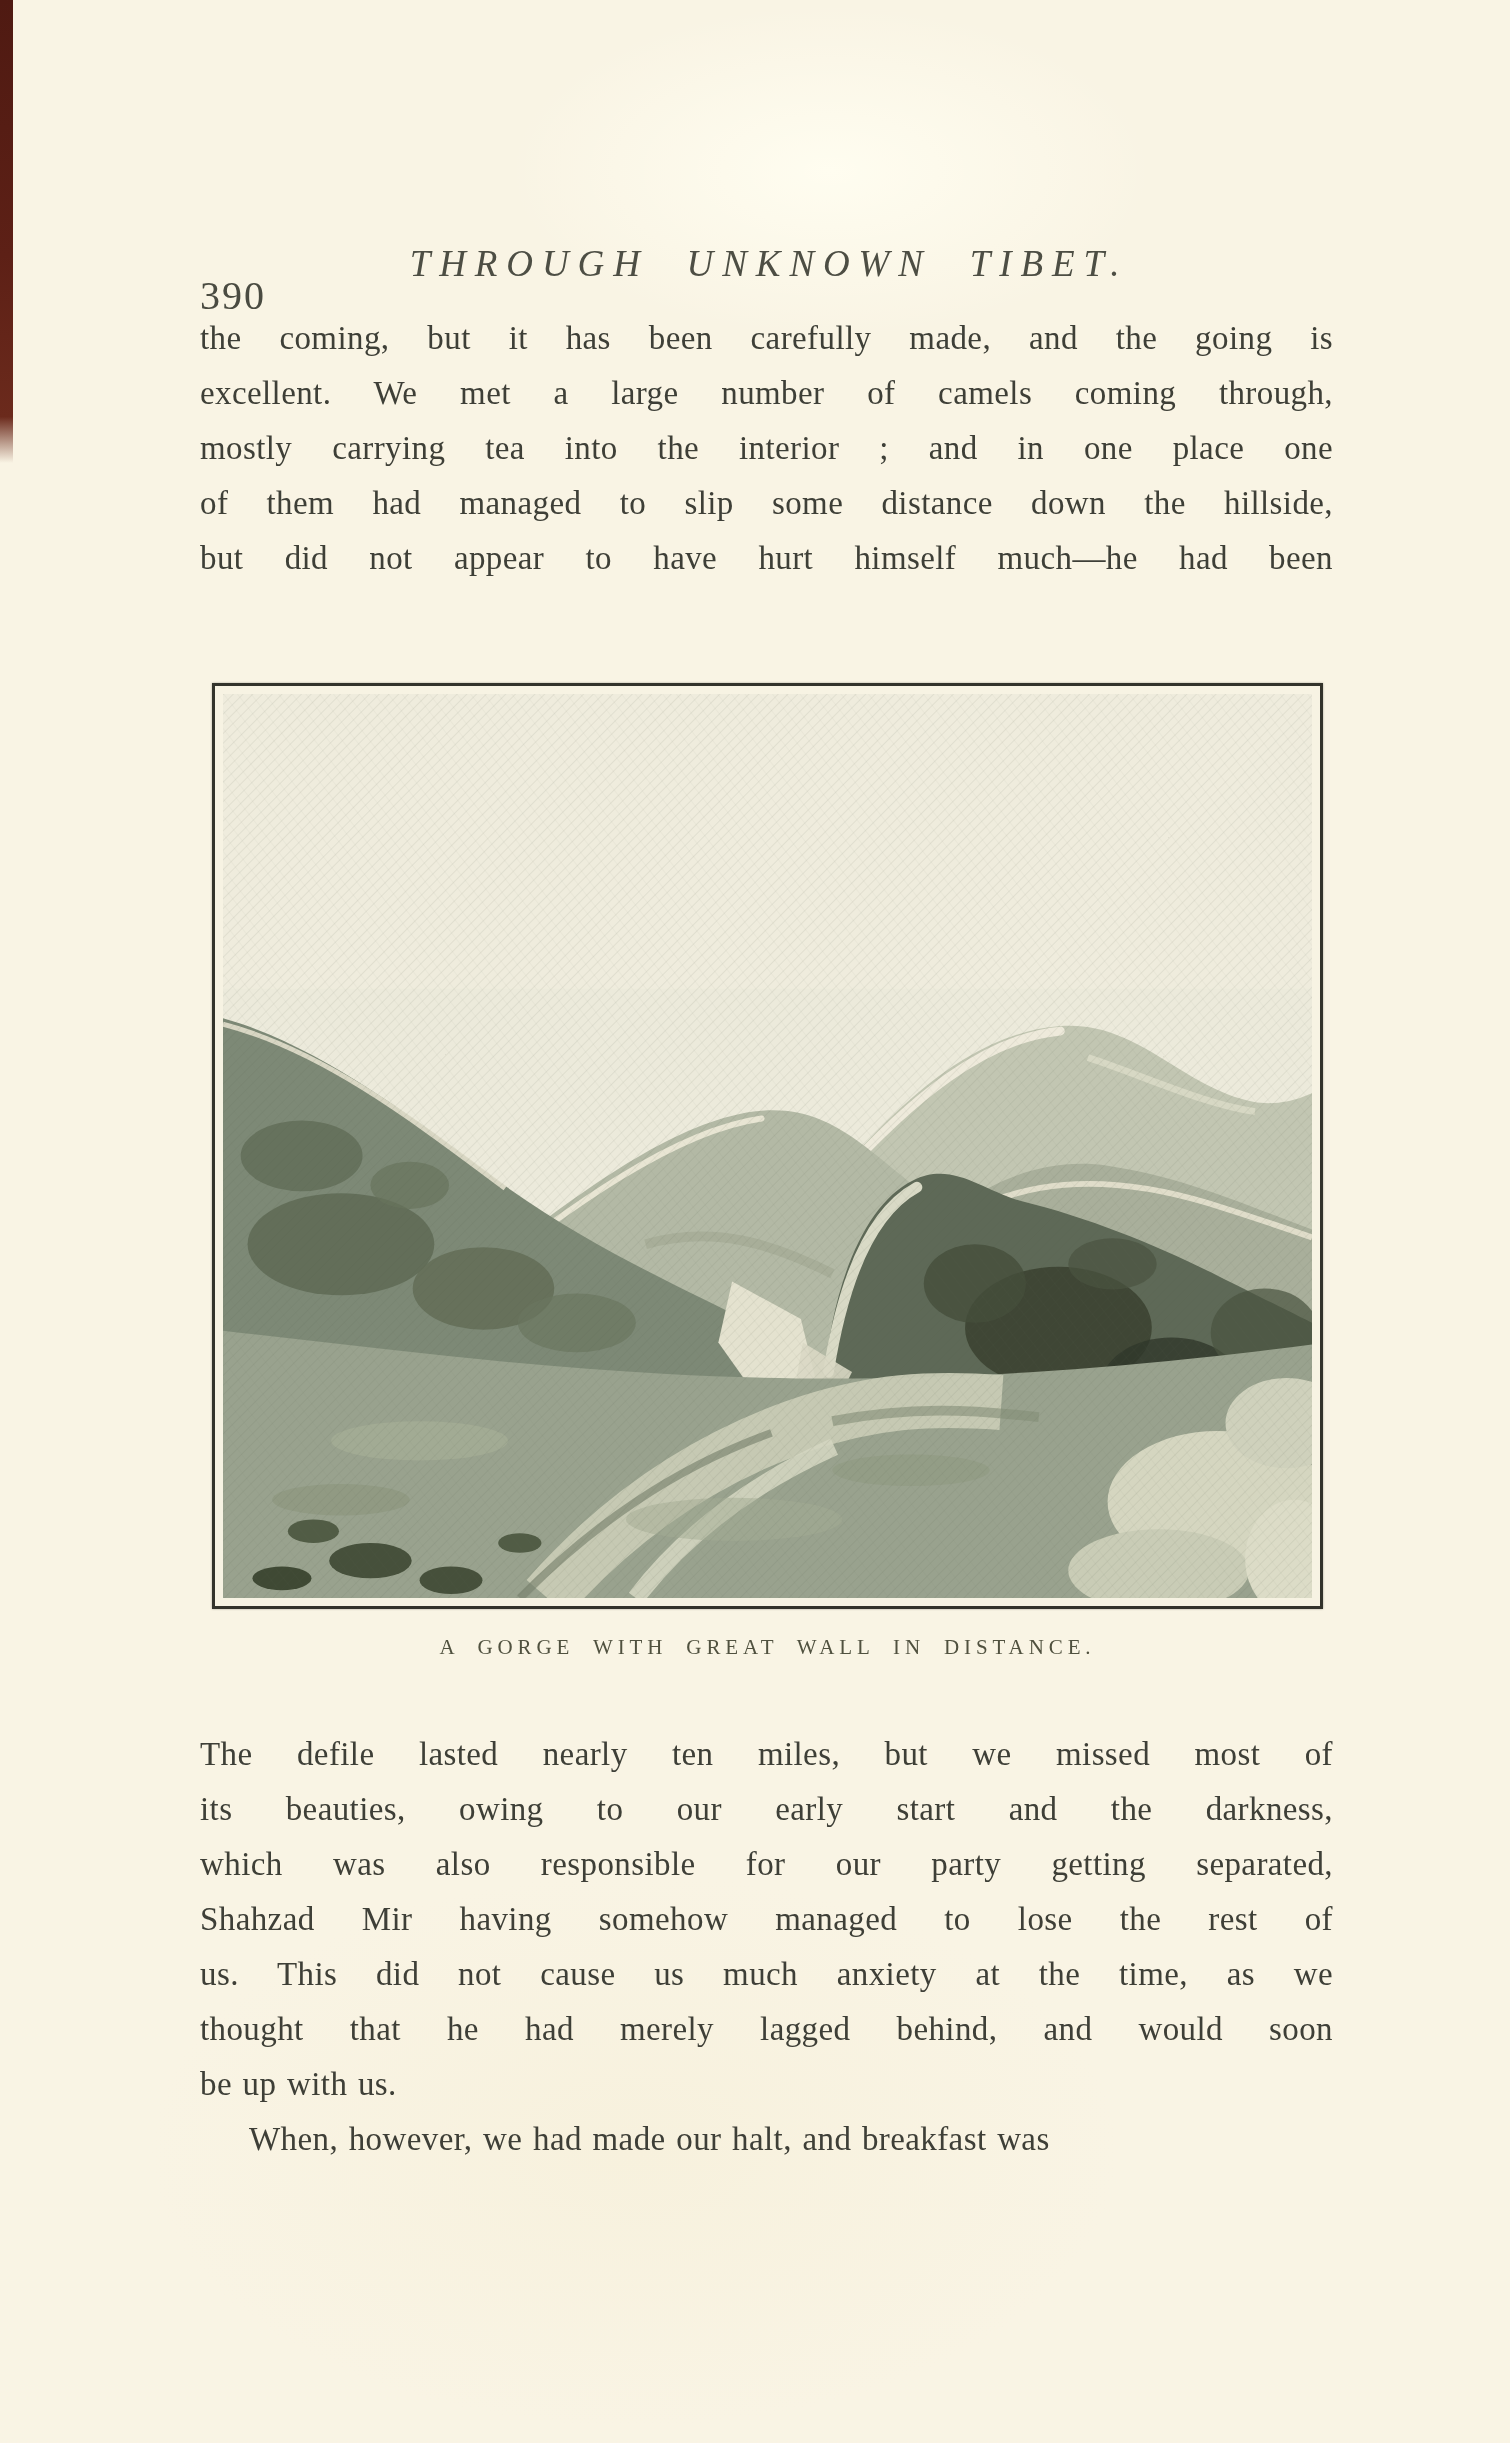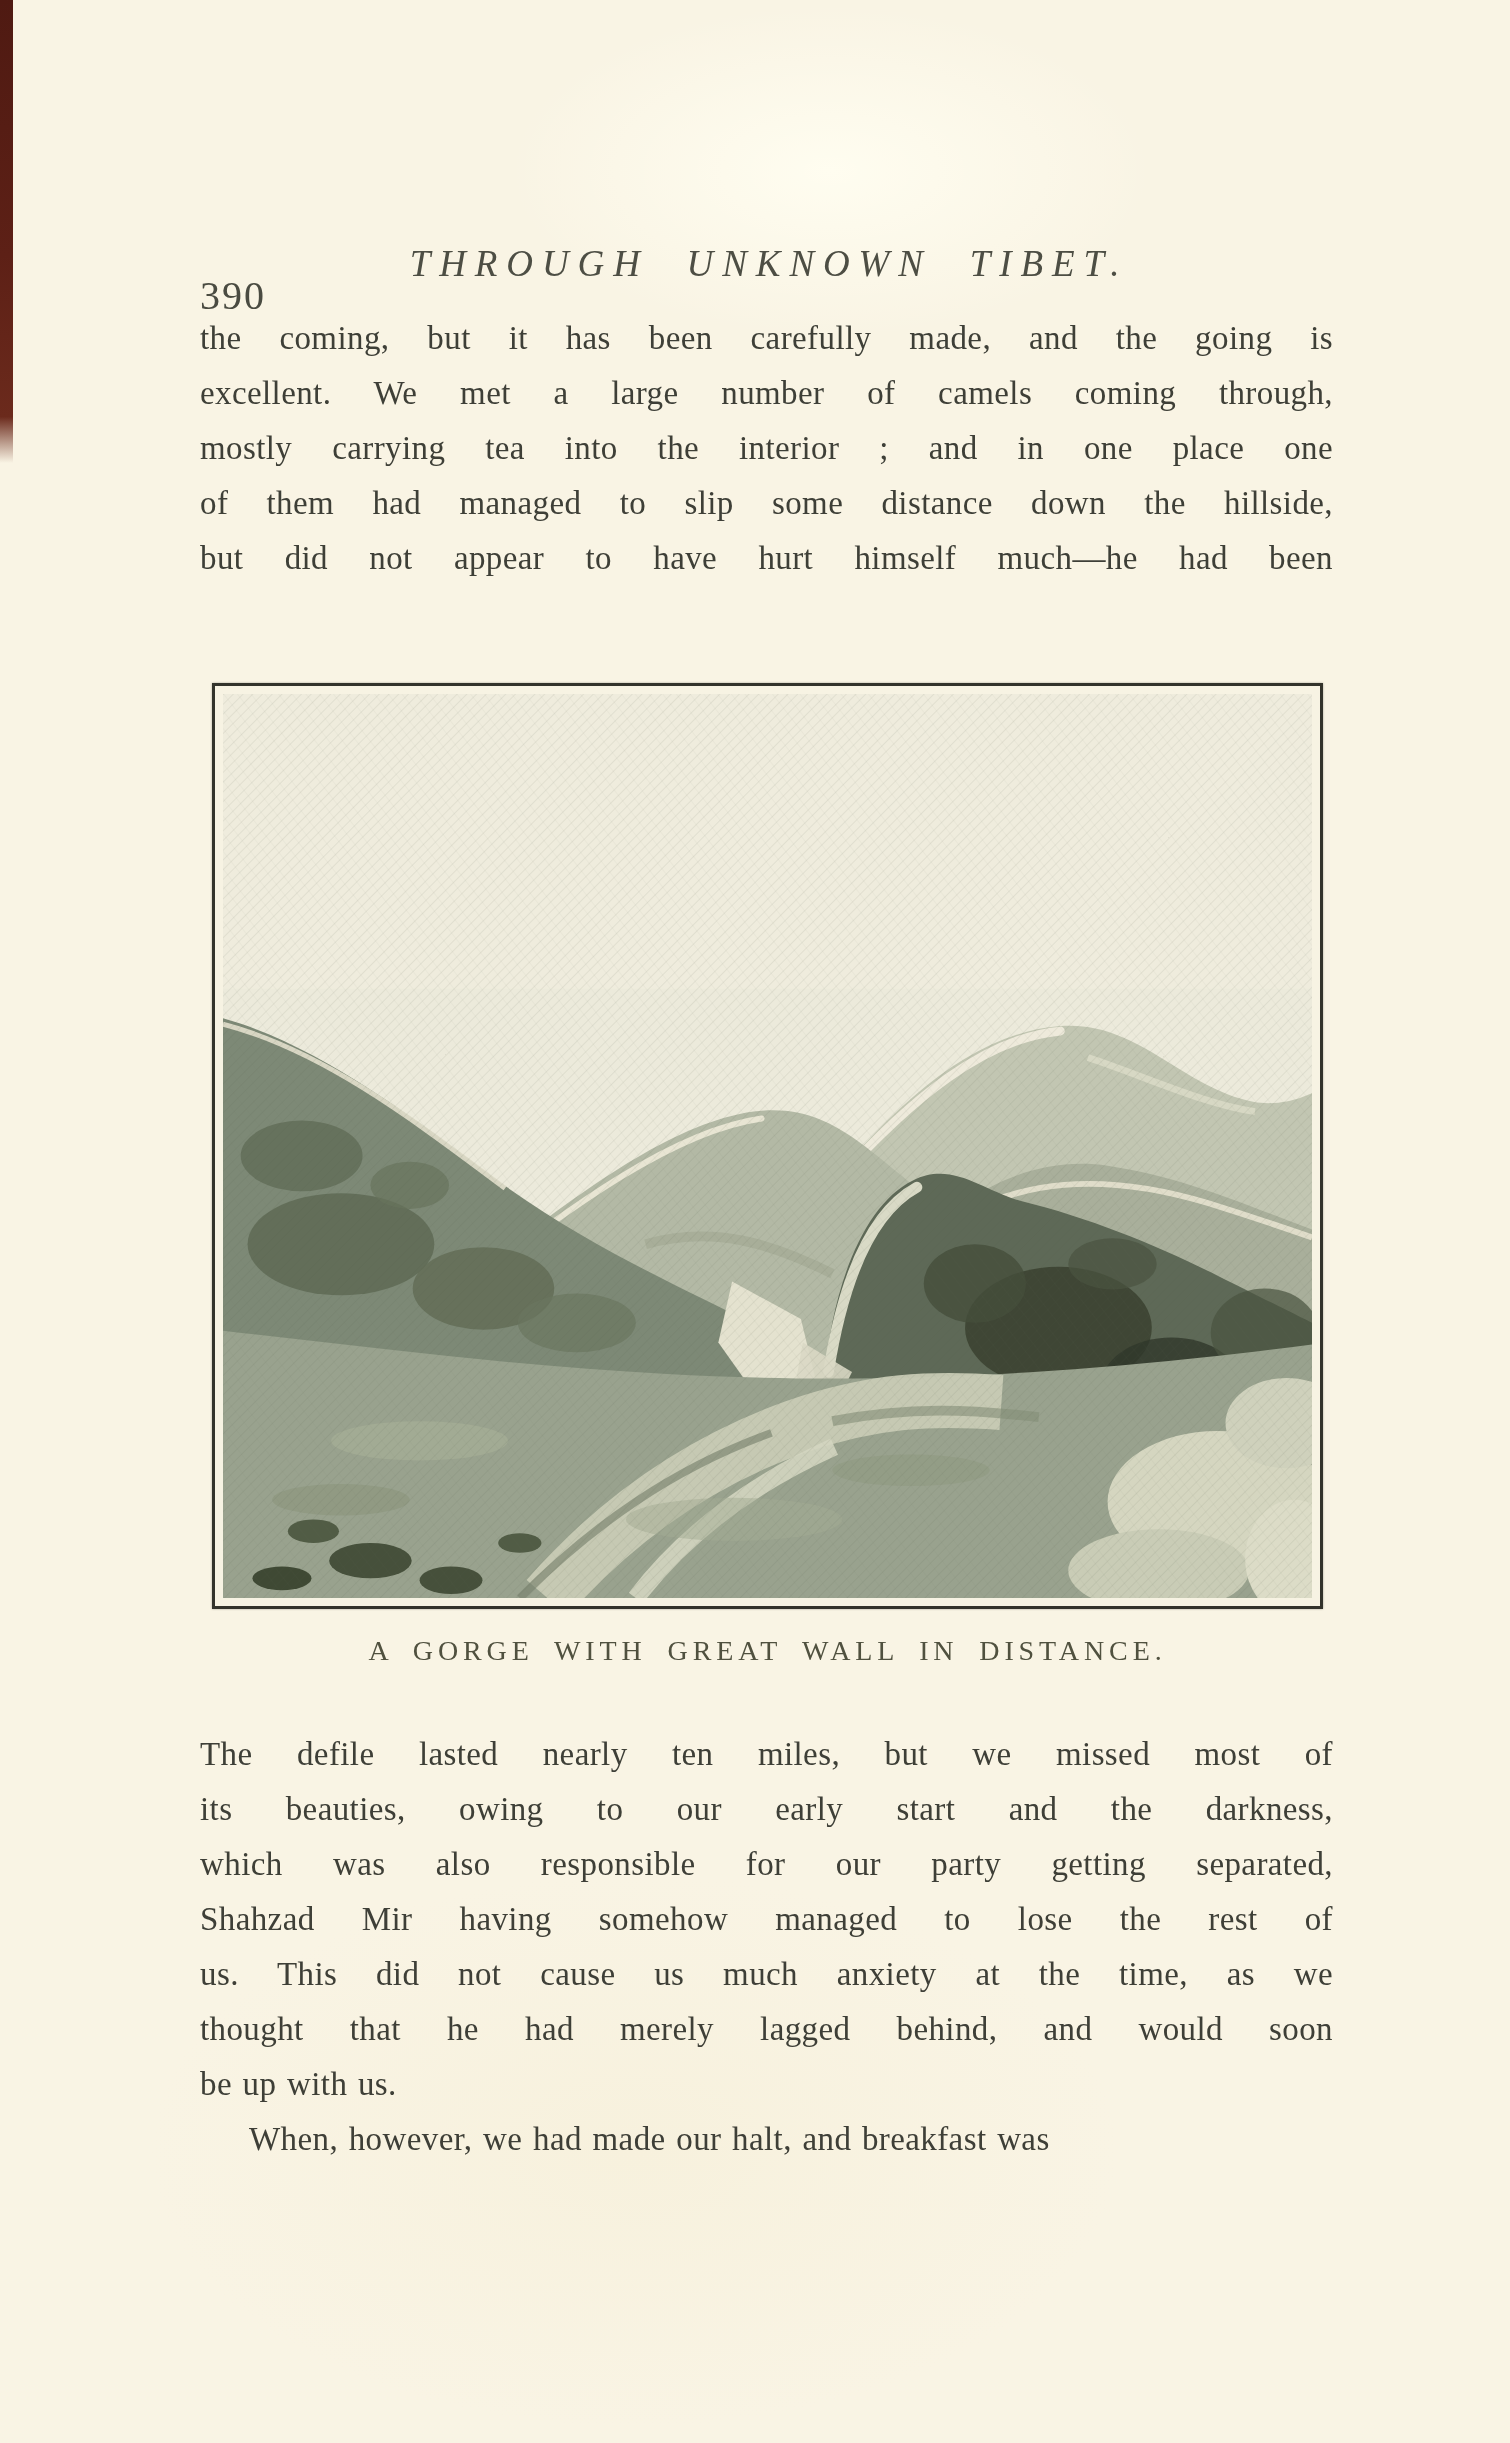--- a/index.html
+++ b/index.html
@@ -45,21 +45,21 @@
     width:1089px;height:904px;
     border:3px solid #33332b;
     padding:7.9px;
     background:#f7f3e3;
     box-shadow:0 0 2px rgba(60,60,50,.4);
   }
   .photo-frame svg{display:block;width:1089px;height:904px;}
   .figure-caption{
     position:absolute;left:212px;top:1635px;width:1111px;
     text-align:center;
-    font-size:28px;letter-spacing:4.9px;word-spacing:8.9px;
+    font-size:21px;letter-spacing:4.9px;word-spacing:8.9px;
     color:#50513f;
   }
 </style>
 </head>
 <body>
 
 <div class="page">
 
   <div class="spine-strip"></div>
 

